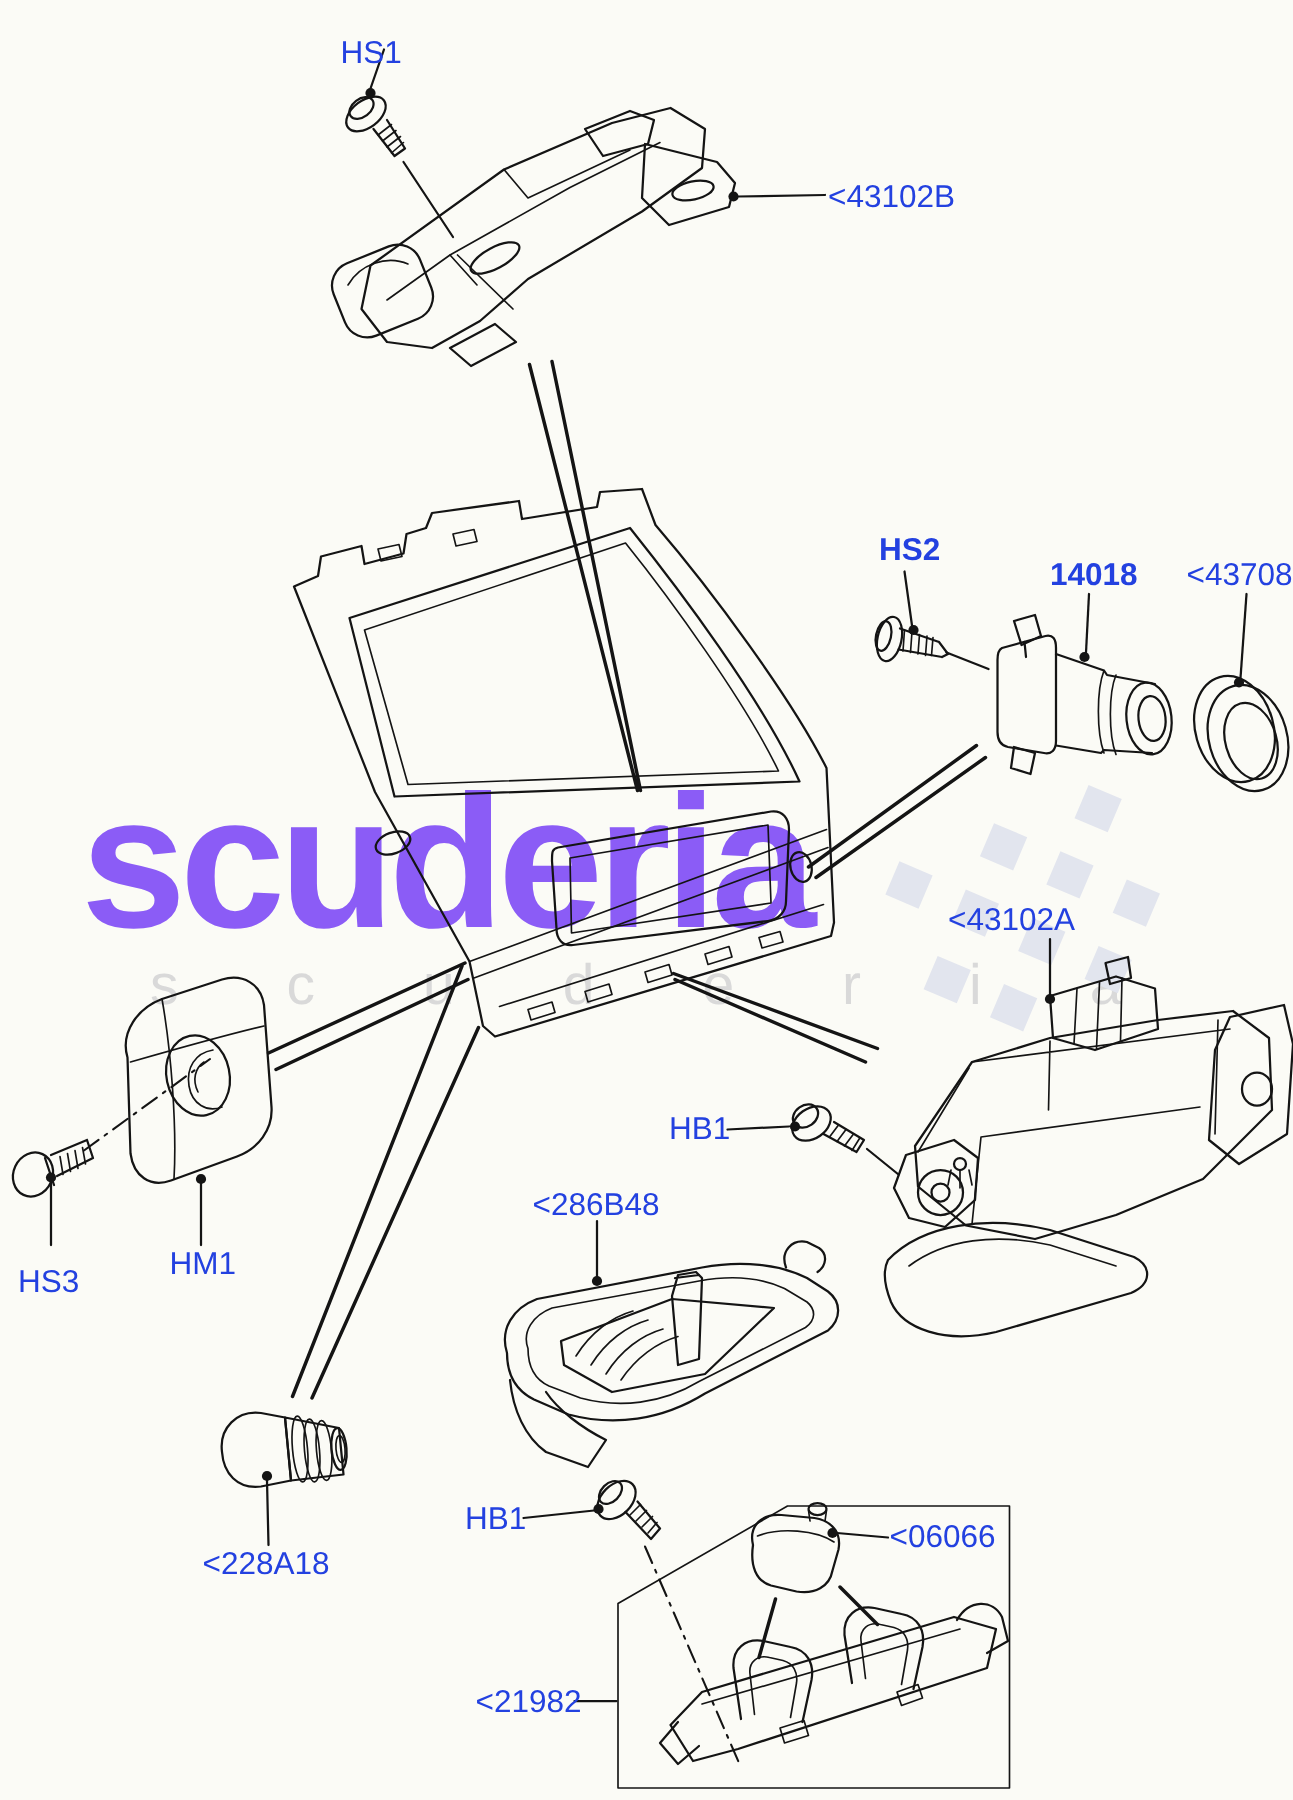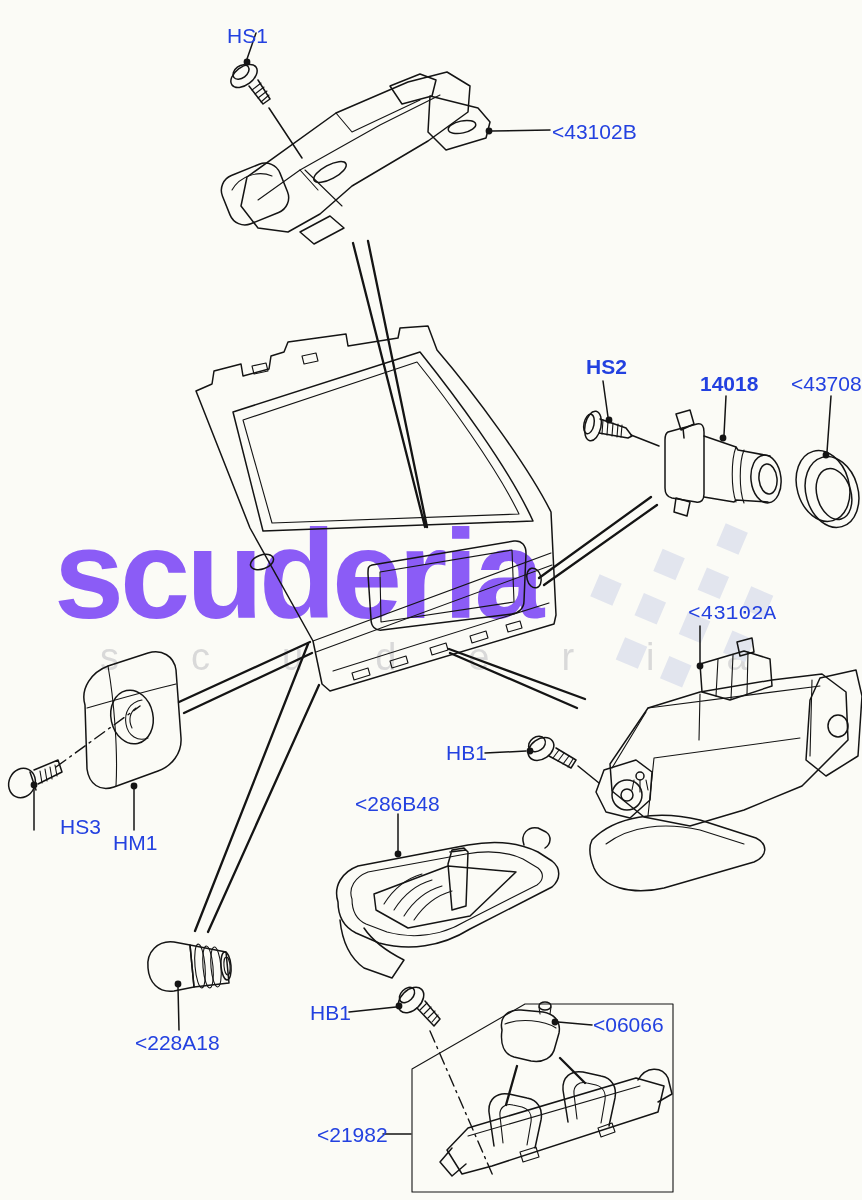--- a/index.html
+++ b/index.html
@@ -229,23 +229,23 @@
       <path class="wedge" d="M517,1066 L506,1105 M560,1058 L585,1083"></path>
       <path d="M383,1134 L411,1134"></path>
     </g>
   </svg>
 
   <div class="callout" style="left:227px;top:6px;margin-top:19px;">HS1</div>
   <div class="callout" style="left:552px;top:121px;">&lt;43102B</div>
   <div class="callout" style="left:586px;top:356px;font-weight:bold;">HS2</div>
   <div class="callout" style="left:700px;top:373px;font-weight:bold;">14018</div>
   <div class="callout" style="left:791px;top:373px;">&lt;43708</div>
-  <div class="callout" style="left:688px;top:603px;font-family:Liberation Mono, monospace;">&lt;43102A</div>
+  <div class="callout" style="left:632px;top:603px;">&lt;43102A</div>
   <div class="callout" style="left:446px;top:742px;">HB1</div>
   <div class="callout" style="left:355px;top:793px;">&lt;286B48</div>
-  <div class="callout" style="left:12px;top:816px;margin-left:48px;">HS3</div>
+  <div class="callout" style="left:12px;top:844px;">HS3</div>
   <div class="callout" style="left:113px;top:832px;">HM1</div>
   <div class="callout" style="left:135px;top:1032px;">&lt;228A18</div>
   <div class="callout" style="left:310px;top:1002px;">HB1</div>
   <div class="callout" style="left:593px;top:1014px;text-align:center;">&lt;06066</div>
   <div class="callout" style="left:317px;top:1124px;">&lt;21982</div>
 
 </div>
 
 </body></html>

